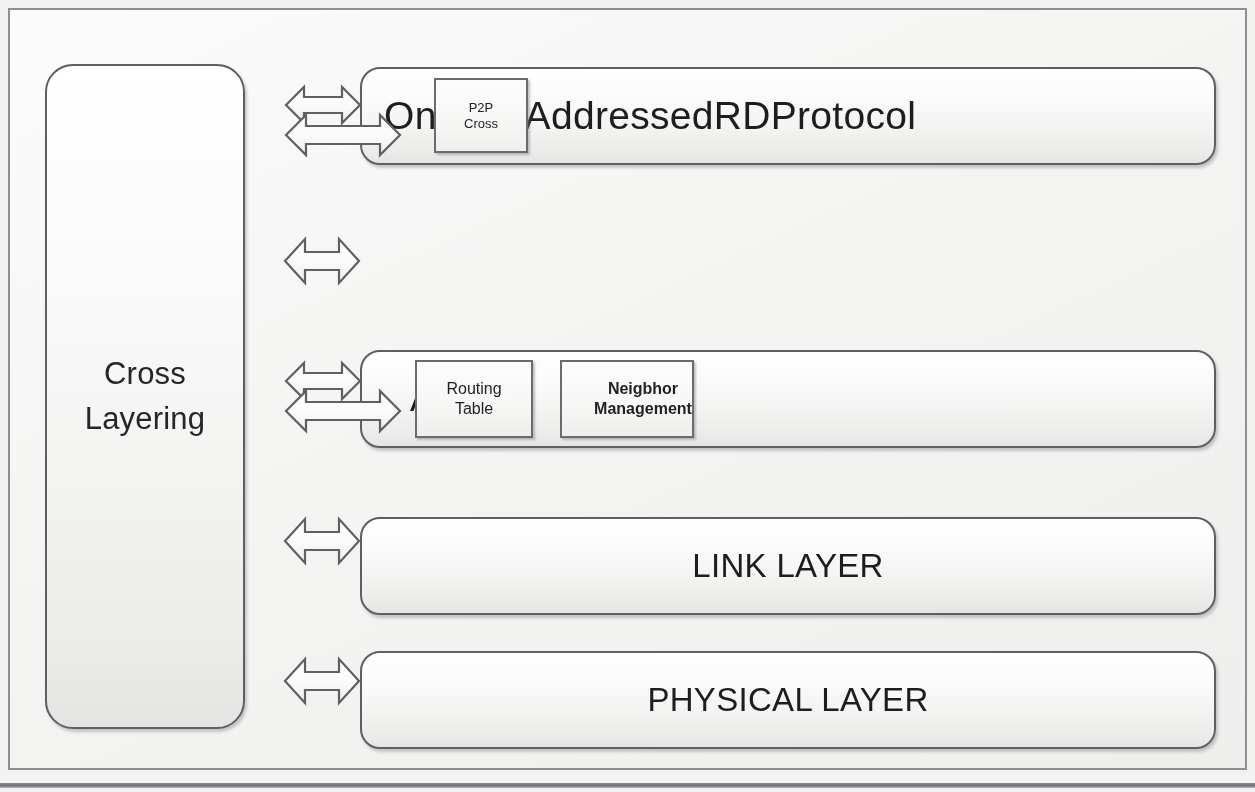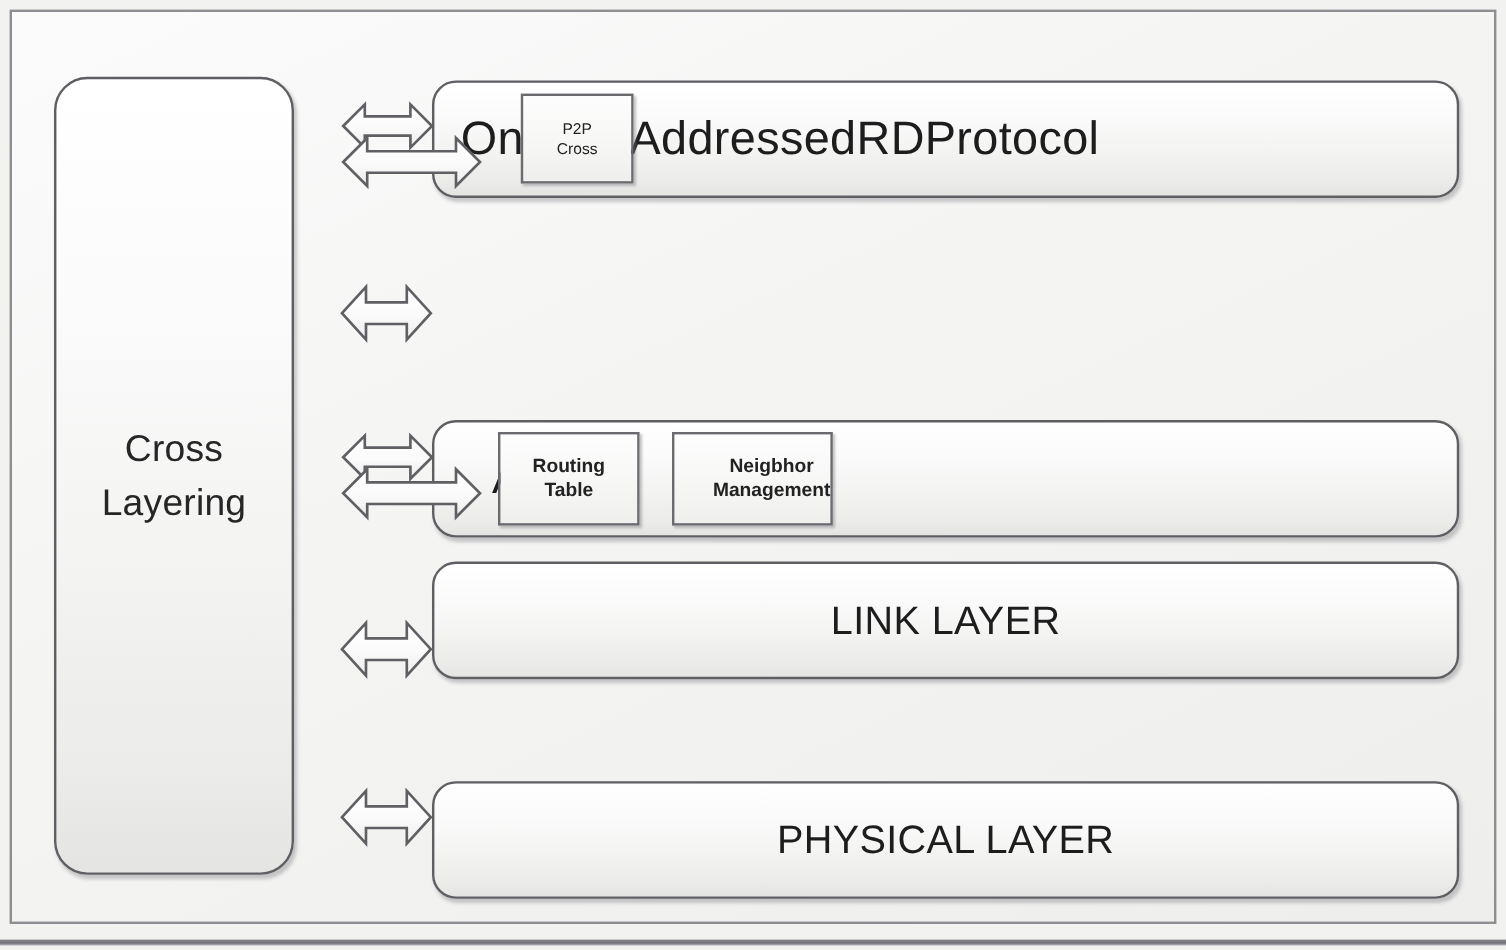--- a/index.html
+++ b/index.html
@@ -139,21 +139,21 @@
     font-size: 13px;
     margin-left: 28px;
   }
 
   #sub-routing-table {
     left: 413px;
     top: 358px;
     width: 118px;
     height: 78px;
     font-size: 16px;
-    font-weight: 700;
+    font-weight: 400;
   }
 
   #sub-neighbor-mgmt {
     left: 558px;
     top: 358px;
     width: 134px;
     height: 78px;
     font-size: 16px;
     font-weight: 600;
     padding-left: 32px;
@@ -261,21 +261,21 @@
         <path class="arrow-shape" d="M 2 22 L 20 4 L 20 14 L 58 14 L 58 4 L 76 22 L 58 40 L 58 30 L 20 30 L 20 40 Z"></path>
       </svg>
     </div>
 
     <div class="arrow" id="arrow-aodv-lower" style="left:274px; top:377px;">
       <svg width="118" height="48" viewBox="0 0 118 48">
         <path class="arrow-shape" d="M 2 24 L 22 4 L 22 15 L 96 15 L 96 4 L 116 24 L 96 44 L 96 33 L 22 33 L 22 44 Z"></path>
       </svg>
     </div>
 
-    <div class="rbox layer" id="layer-link" style="left:350px; top:458px;">
+    <div class="rbox layer" id="layer-link" style="left:350px; top:507px;">
       <div class="layer-title">LINK LAYER</div>
     </div>
 
     <div class="arrow" id="arrow-link" style="left:273px; top:505px;">
       <svg width="78" height="52" viewBox="0 0 78 52">
         <path class="arrow-shape" d="M 2 26 L 22 4 L 22 17 L 56 17 L 56 4 L 76 26 L 56 48 L 56 35 L 22 35 L 22 48 Z"></path>
       </svg>
     </div>
 
     <div class="rbox layer" id="layer-physical" style="left:350px; top:621px;margin-top:20px;">

